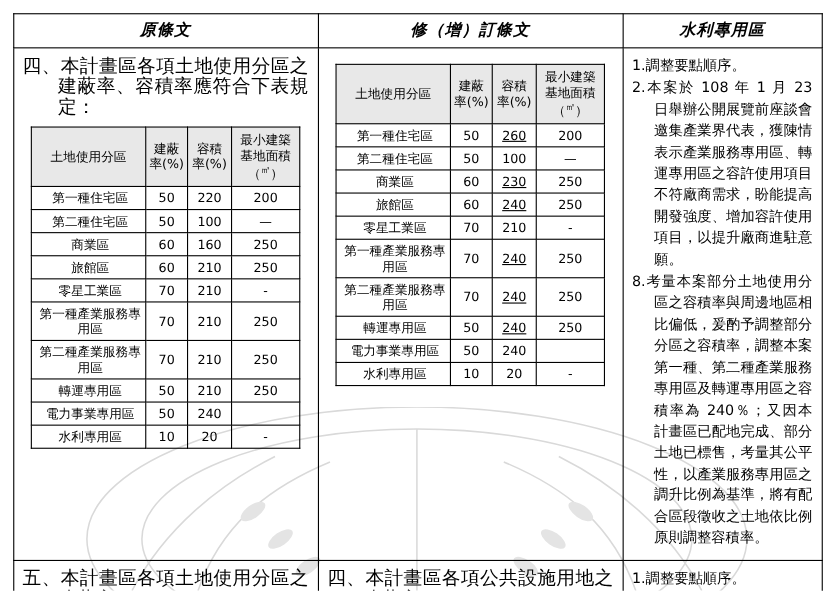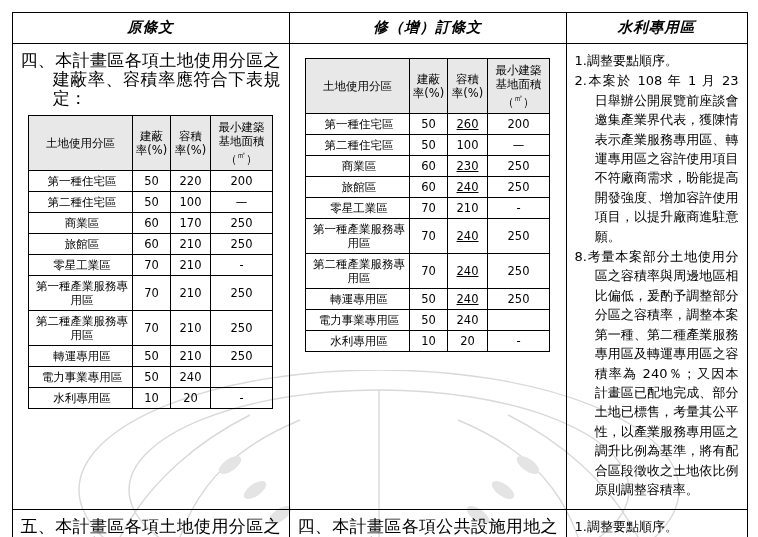--- a/index.html
+++ b/index.html
@@ -180,21 +180,21 @@
                   </tr>
                   <tr>
                     <td class="zone">第二種住宅區</td>
                     <td>50</td>
                     <td>100</td>
                     <td>—</td>
                   </tr>
                   <tr>
                     <td class="zone">商業區</td>
                     <td>60</td>
-                    <td>170</td>
+                    <td>160</td>
                     <td>250</td>
                   </tr>
                   <tr>
                     <td class="zone">旅館區</td>
                     <td>60</td>
                     <td>210</td>
                     <td>250</td>
                   </tr>
                   <tr>
                     <td class="zone">零星工業區</td>

